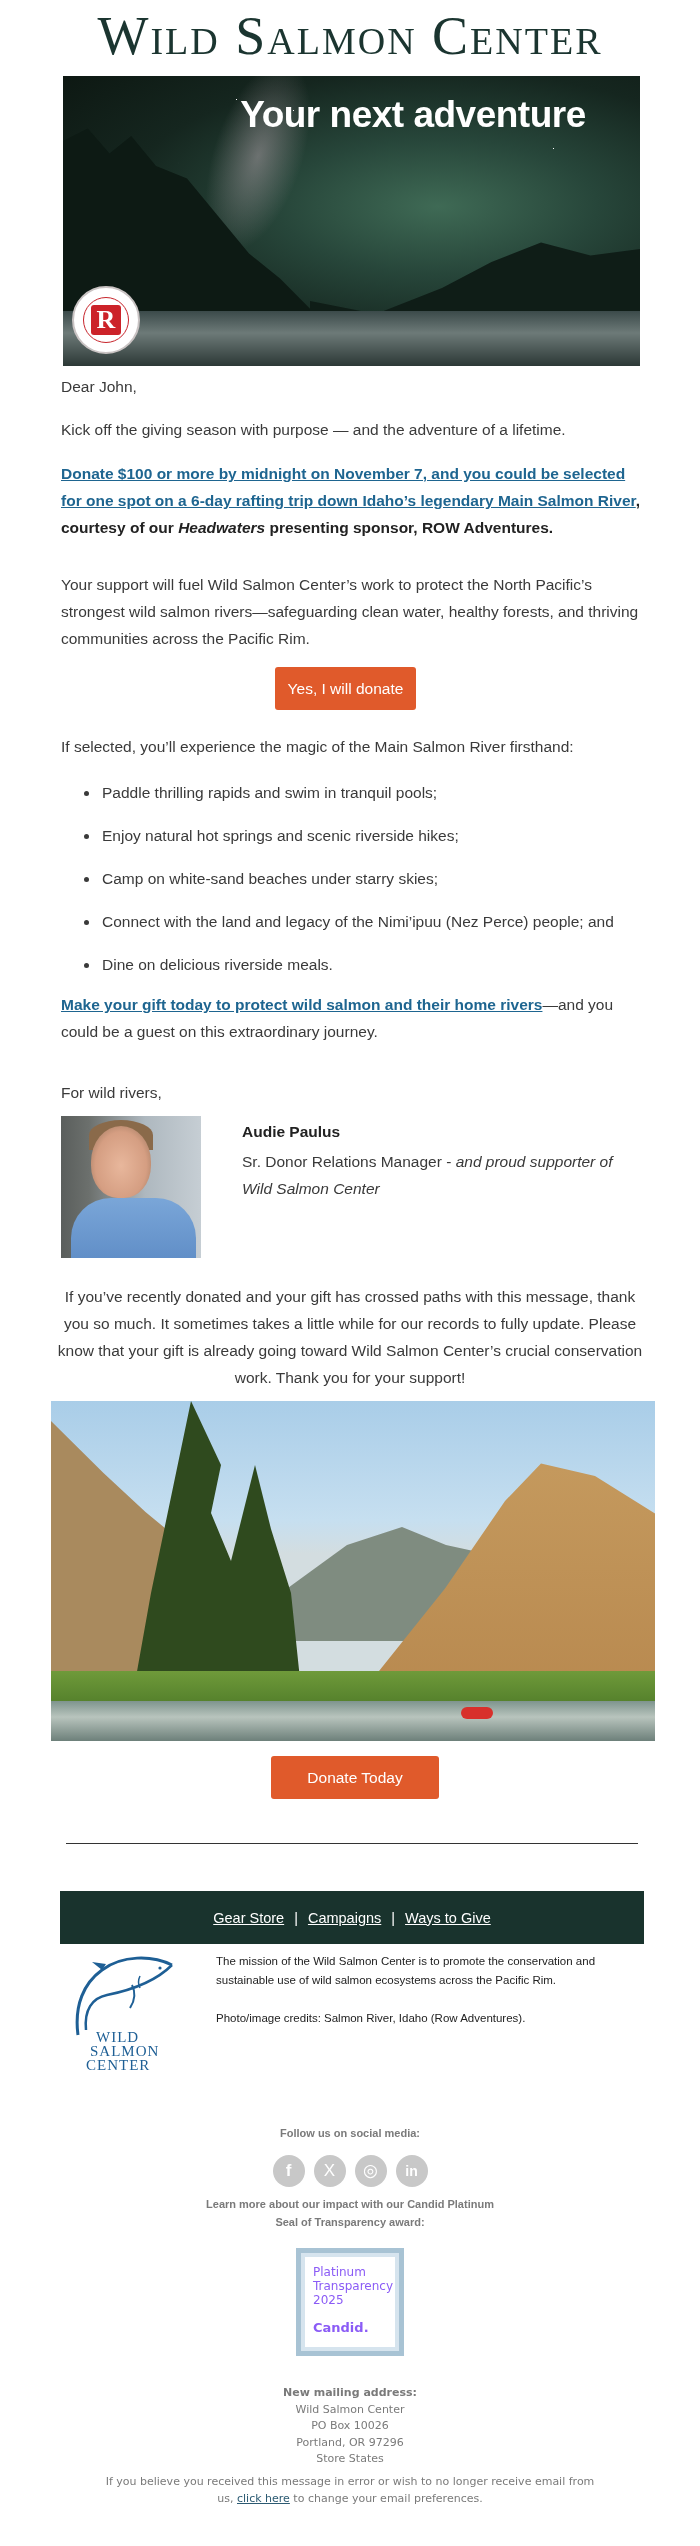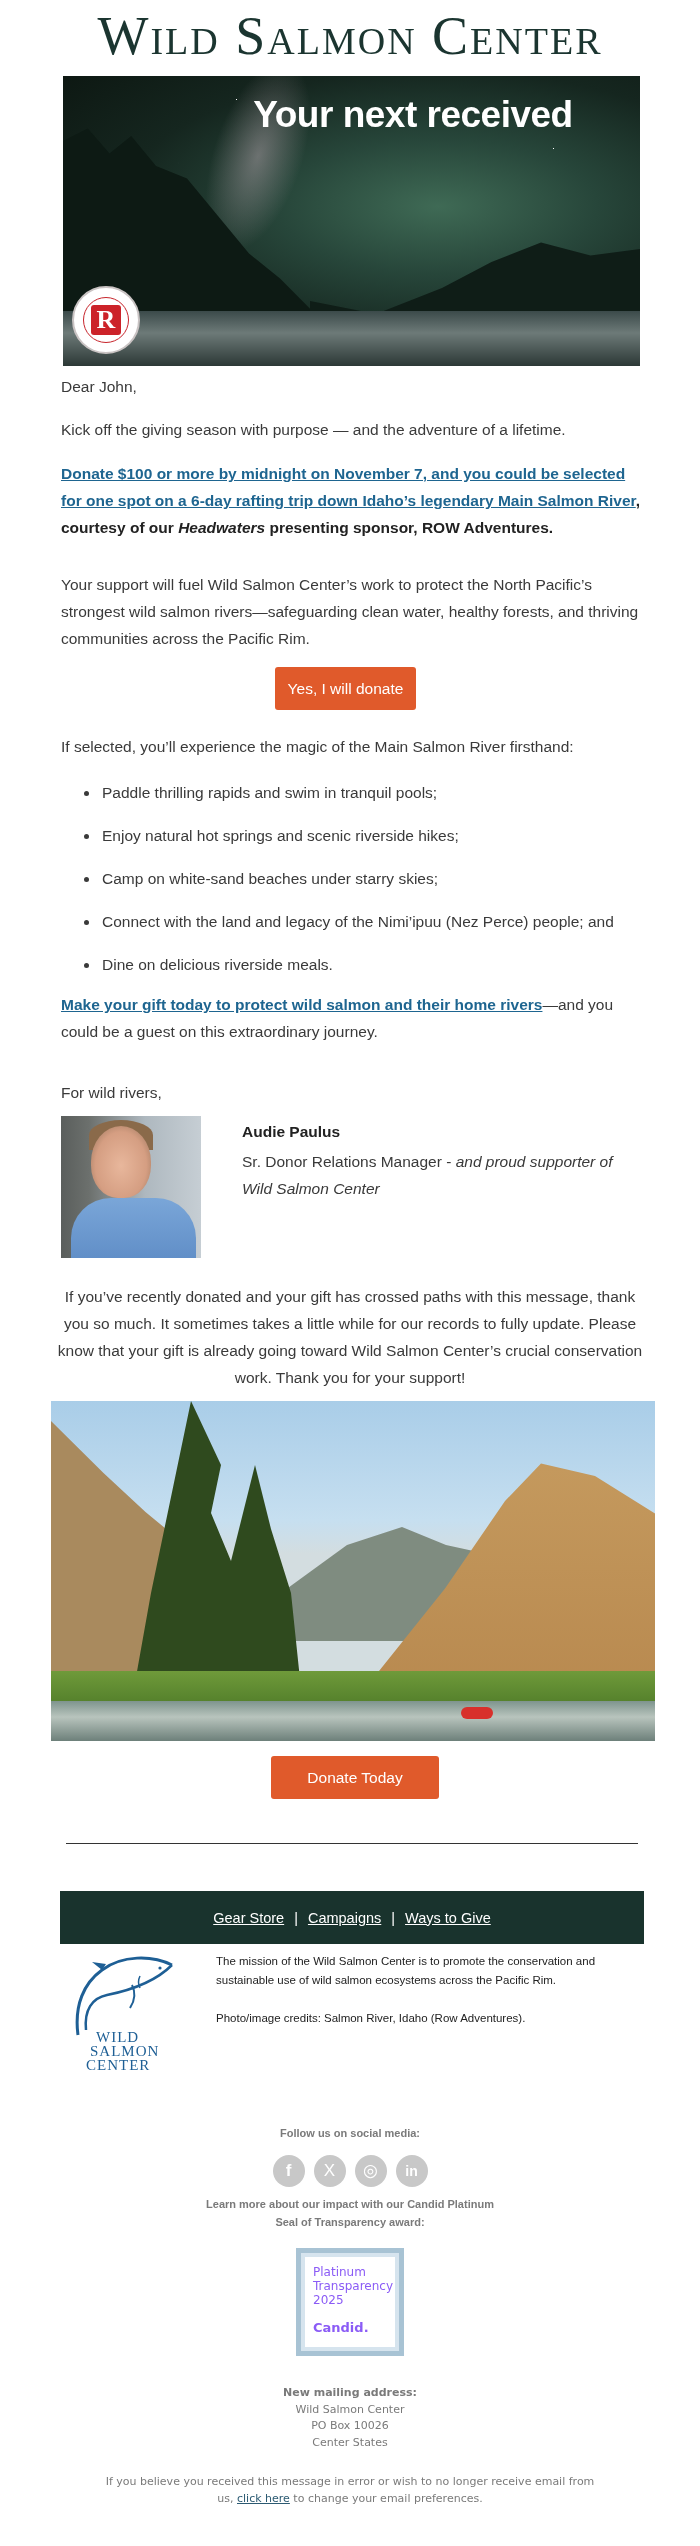--- a/index.html
+++ b/index.html
@@ -110,21 +110,21 @@
 
 <div class="brand">Wild Salmon Center</div>
 
 <div class="hero">
   <div class="stars"></div>
   <div class="milky"></div>
   <div class="forest-left"></div>
   <div class="forest-right"></div>
   <div class="river"></div>
   <div class="headline">
-    <div>Your next received</div>
+    <div>Your next adventure</div>
   </div>
   <div class="row-badge">
     <div class="inner">
       <div class="r">R</div>
     </div>
   </div>
 </div>
 
 <div class="body-text" style="top:373px;">Dear John,</div>
 <div class="body-text" style="top:416px;">Kick off the giving season with purpose — and the adventure of a lifetime.</div>
@@ -229,18 +229,19 @@
       <div>2025</div>
       <div class="brandc">Candid.</div>
     </div>
   </div>
 </div>
 
 <div class="address">
   <div class="label">New mailing address:</div>
   <div>Wild Salmon Center</div>
   <div>PO Box 10026</div>
-  <div>Center States</div>
+  <div>Portland, OR 97296</div>
+  <div>Store States</div>
 </div>
 
 <div class="unsub">
   <span>If you believe you received this message in error or wish to no longer receive email from us, </span><a href="#">click here</a><span> to change your email preferences.</span>
 </div>
 
 </body></html>

